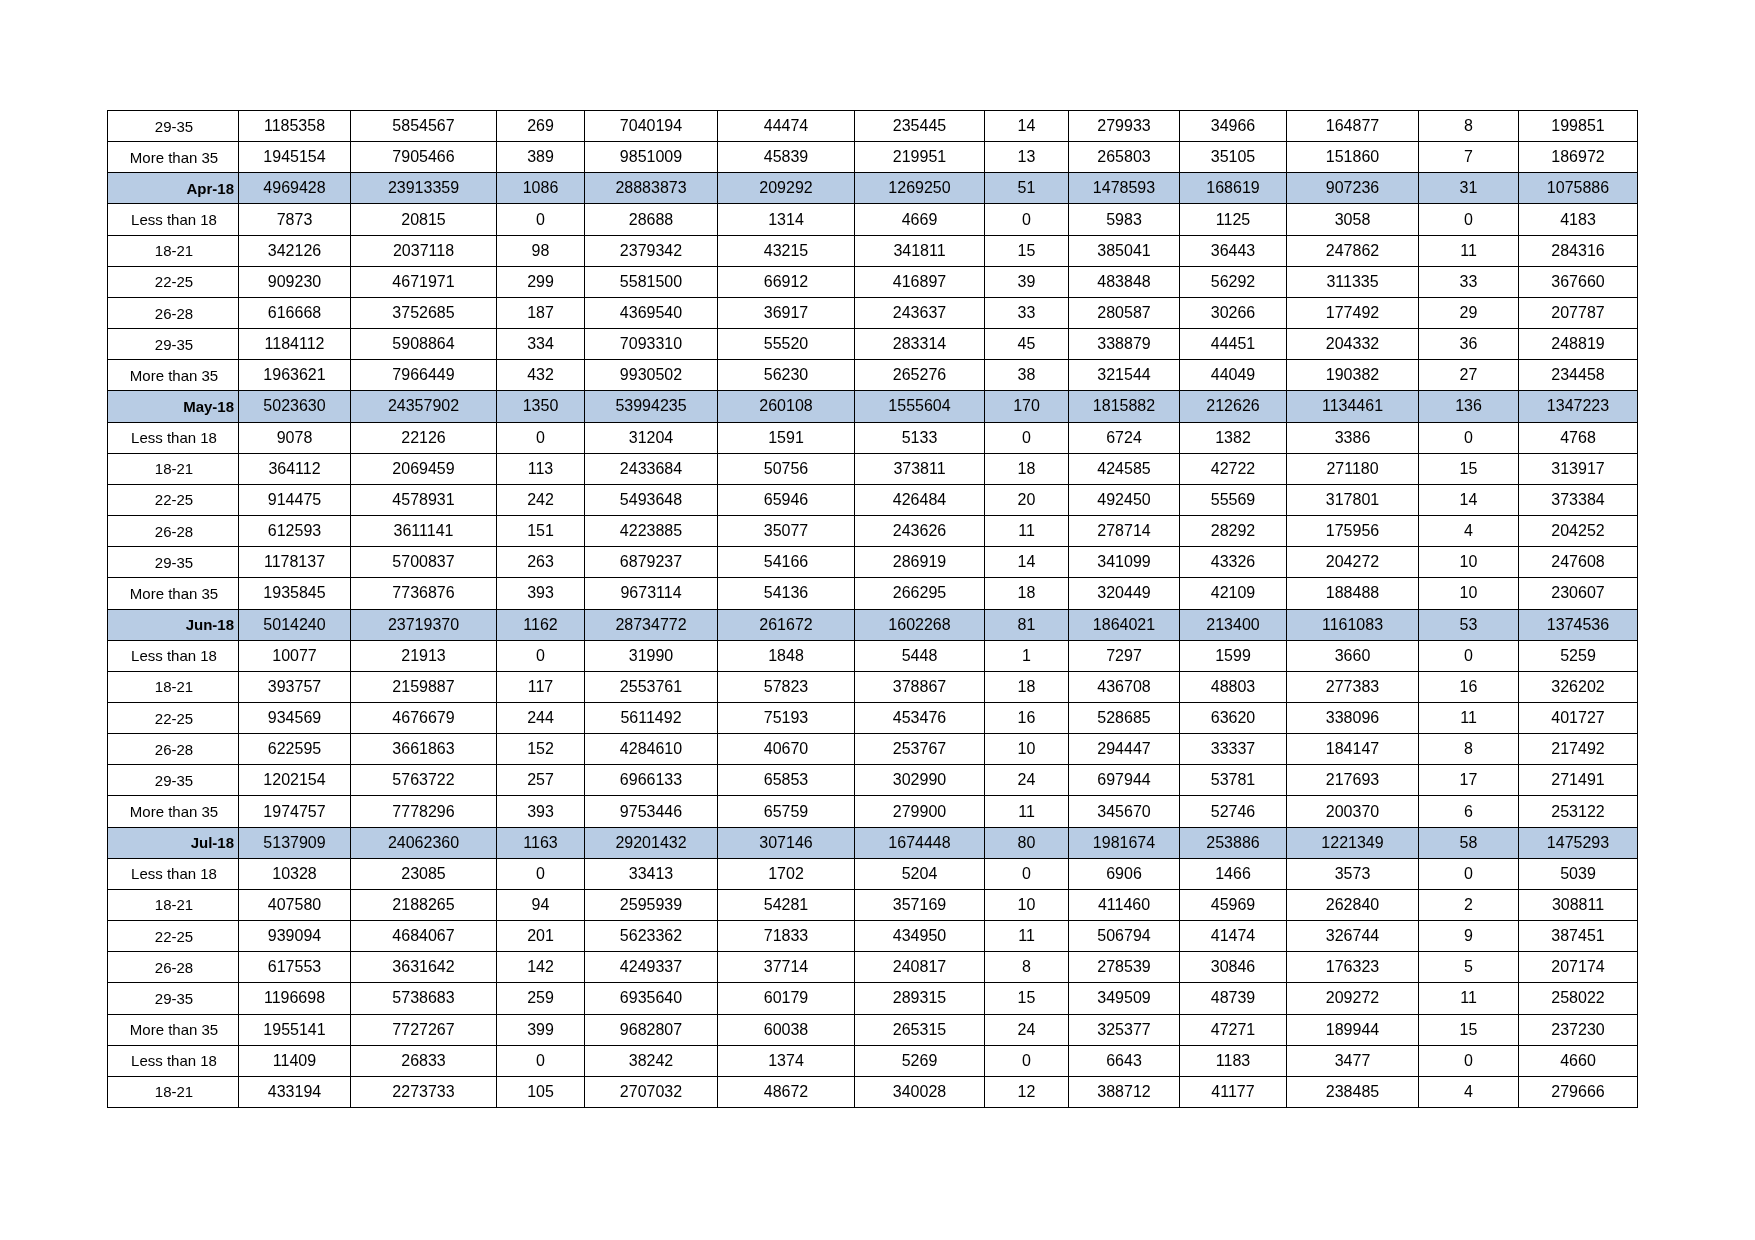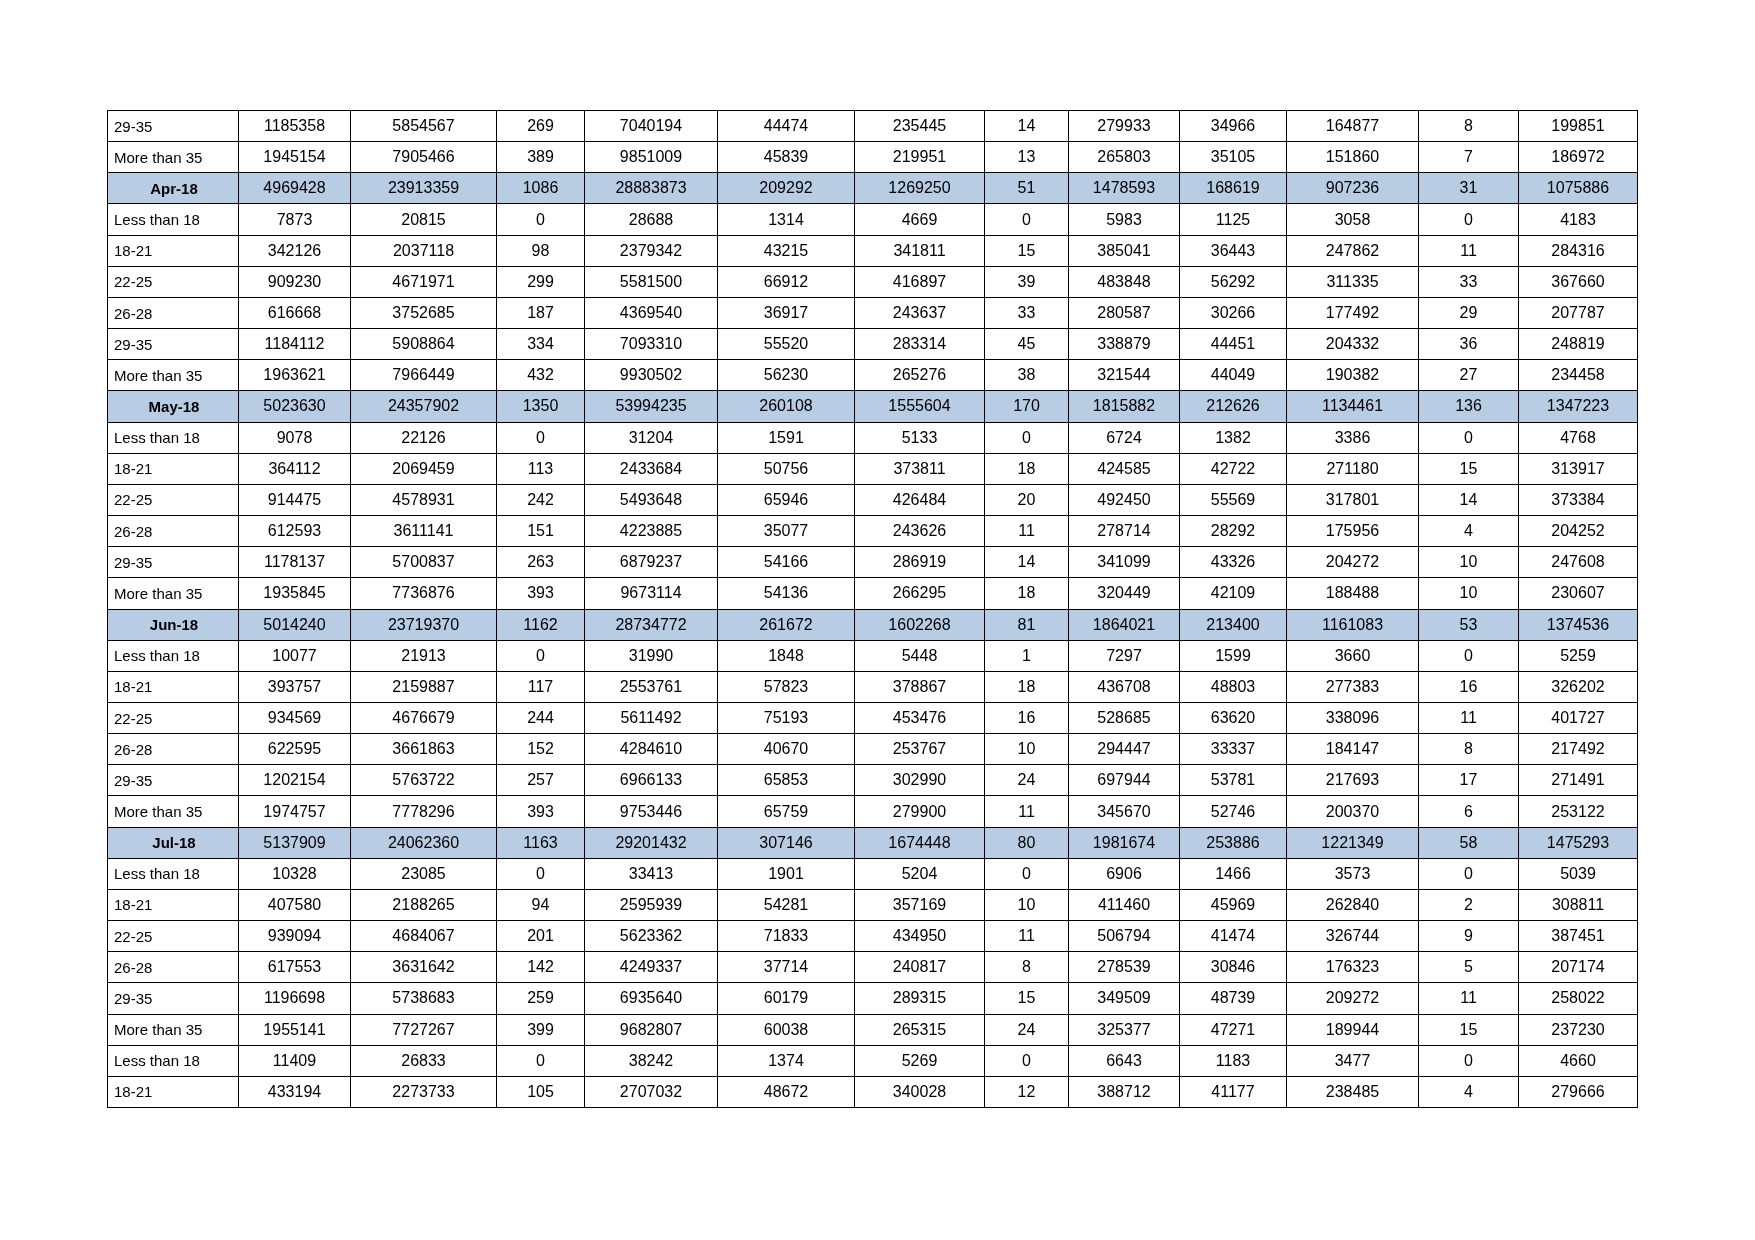--- a/index.html
+++ b/index.html
@@ -25,29 +25,29 @@
     font-size: 16px;
     color: #000000;
     text-align: center;
     vertical-align: middle;
     padding: 0 4px;
     white-space: nowrap;
     overflow: hidden;
     line-height: 1;
   }
   table.data-grid td.label {
-    text-align: left;
+    text-align: center;
     padding-left: 6px;
     font-size: 15px;
   }
   table.data-grid tr.month td {
     background: var(--highlight, #b8cce4);
   }
   table.data-grid tr.month td.label {
-    text-align: center;
+    text-align: right;
     font-weight: bold;
   }
 </style>
 </head>
 <body>
 
 <div class="page">
   <table class="data-grid">
     <colgroup>
       <col style="width:131px">
@@ -424,21 +424,21 @@
           <td>1221349</td>
           <td>58</td>
           <td>1475293</td>
         </tr>
         <tr>
           <td class="label">Less than 18</td>
           <td>10328</td>
           <td>23085</td>
           <td>0</td>
           <td>33413</td>
-          <td>1901</td>
+          <td>1702</td>
           <td>5204</td>
           <td>0</td>
           <td>6906</td>
           <td>1466</td>
           <td>3573</td>
           <td>0</td>
           <td>5039</td>
         </tr>
         <tr>
           <td class="label">18-21</td>

